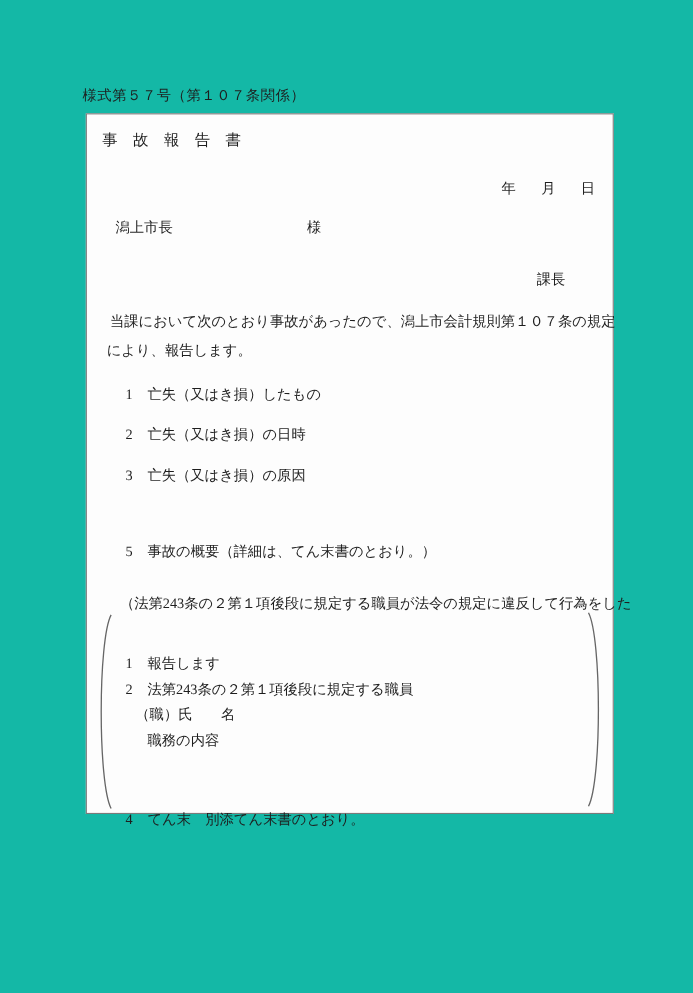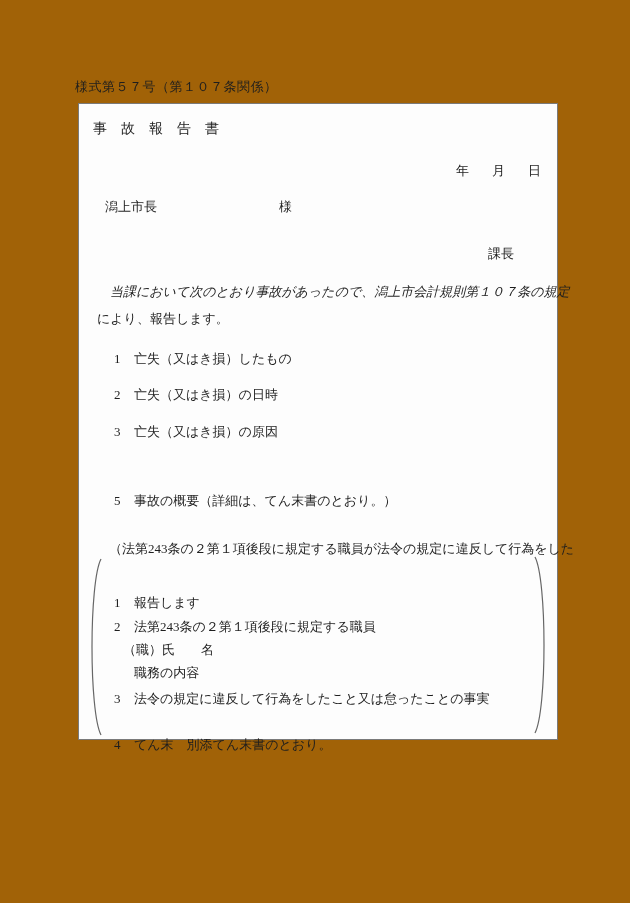--- a/index.html
+++ b/index.html
@@ -4,21 +4,21 @@
 <style>
   html, body {
     margin: 0;
     padding: 0;
     background: #fdfdfd;
   }
   .page {
     position: relative;
     width: 630px;
     height: 903px;
-    background: #a16207;
+    background: #14b8a6;
     font-family: "Liberation Serif", "DejaVu Serif", serif;
     color: #1e1e1e;
     font-size: 13px;
     line-height: 16px;
     overflow: hidden;
   }
   .form-no {
     position: absolute;
     left: 75px;
     top: 79px;
@@ -45,21 +45,21 @@
   }
   .date-line {
     top: 59px;
     right: 16px;
     display: flex;
     gap: 23px;
   }
   .addressee-line { top: 95px; left: 26px; }
   .addressee-honorific { position: absolute; left: 174px; top: 0; }
   .reporter-line { top: 142px; left: 409px; }
-  .para-1 { top: 180px; left: 18px; text-indent: 13px; font-style: italic; }
+  .para-1 { top: 180px; left: 8px; text-indent: 13px; }
   .para-2 { top: 207px; left: 18px; }
   .item { left: 35px; }
   .item .no { display: inline-block; width: 20px; }
   .item-1 { top: 247px; }
   .item-2 { top: 283px; }
   .item-3 { top: 320px; }
   .item-4 { top: 356px; }
   .item-5 { top: 389px; }
   .note-line-1 { top: 437px; left: 30px; }
   .note-line-2 { top: 462px; left: 18px; }
@@ -127,21 +127,18 @@
     <div class="abs note-line-1">（法第243条の２第１項後段に規定する職員が法令の規定に違反して行為をした</div>
 
     <div class="abs item b-item-1">
       <span class="no">1</span><span>報告します</span>
     </div>
     <div class="abs item b-item-2">
       <span class="no">2</span><span>法第243条の２第１項後段に規定する職員</span>
     </div>
     <div class="abs b-sub-1">（職）氏　　名</div>
     <div class="abs b-sub-2">職務の内容</div>
-    <div class="abs item b-item-3">
-      <span class="no">3</span><span>法令の規定に違反して行為をしたこと又は怠ったことの事実</span>
-    </div>
     <div class="abs item b-item-4">
       <span class="no">4</span><span>てん末　別添てん末書のとおり。</span>
     </div>
 
   </div>
 </div>
 
 </body></html>

